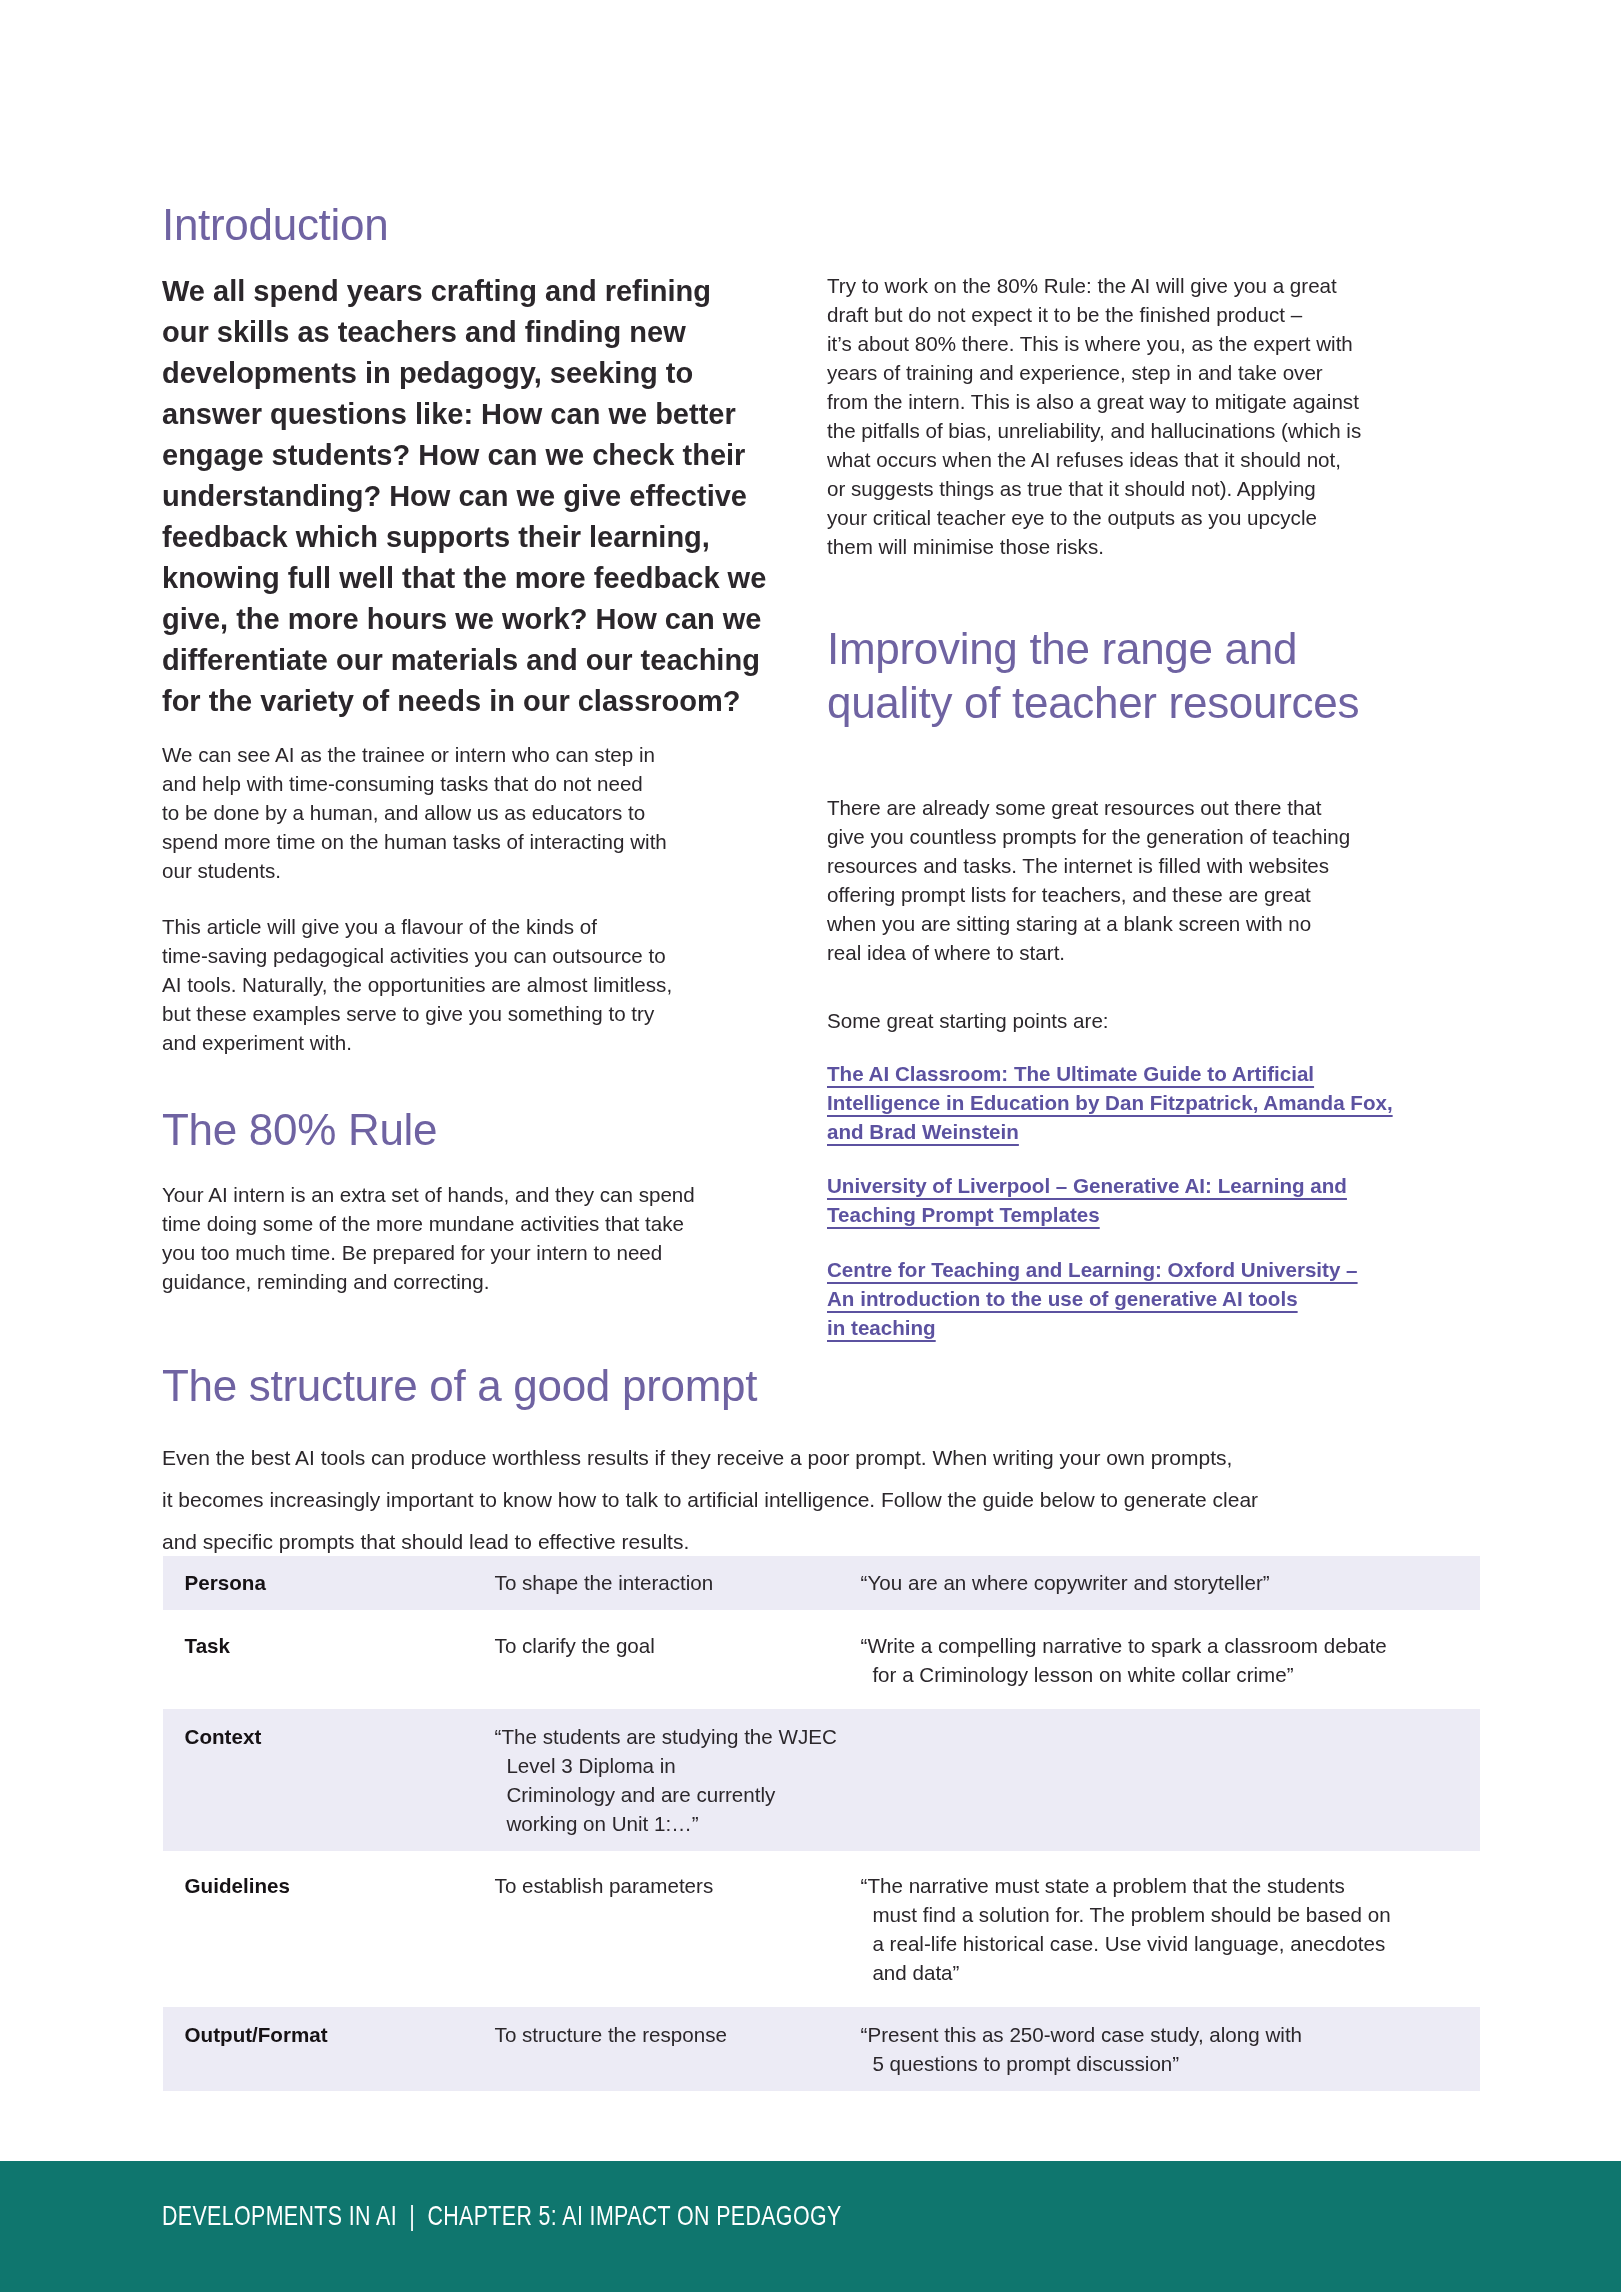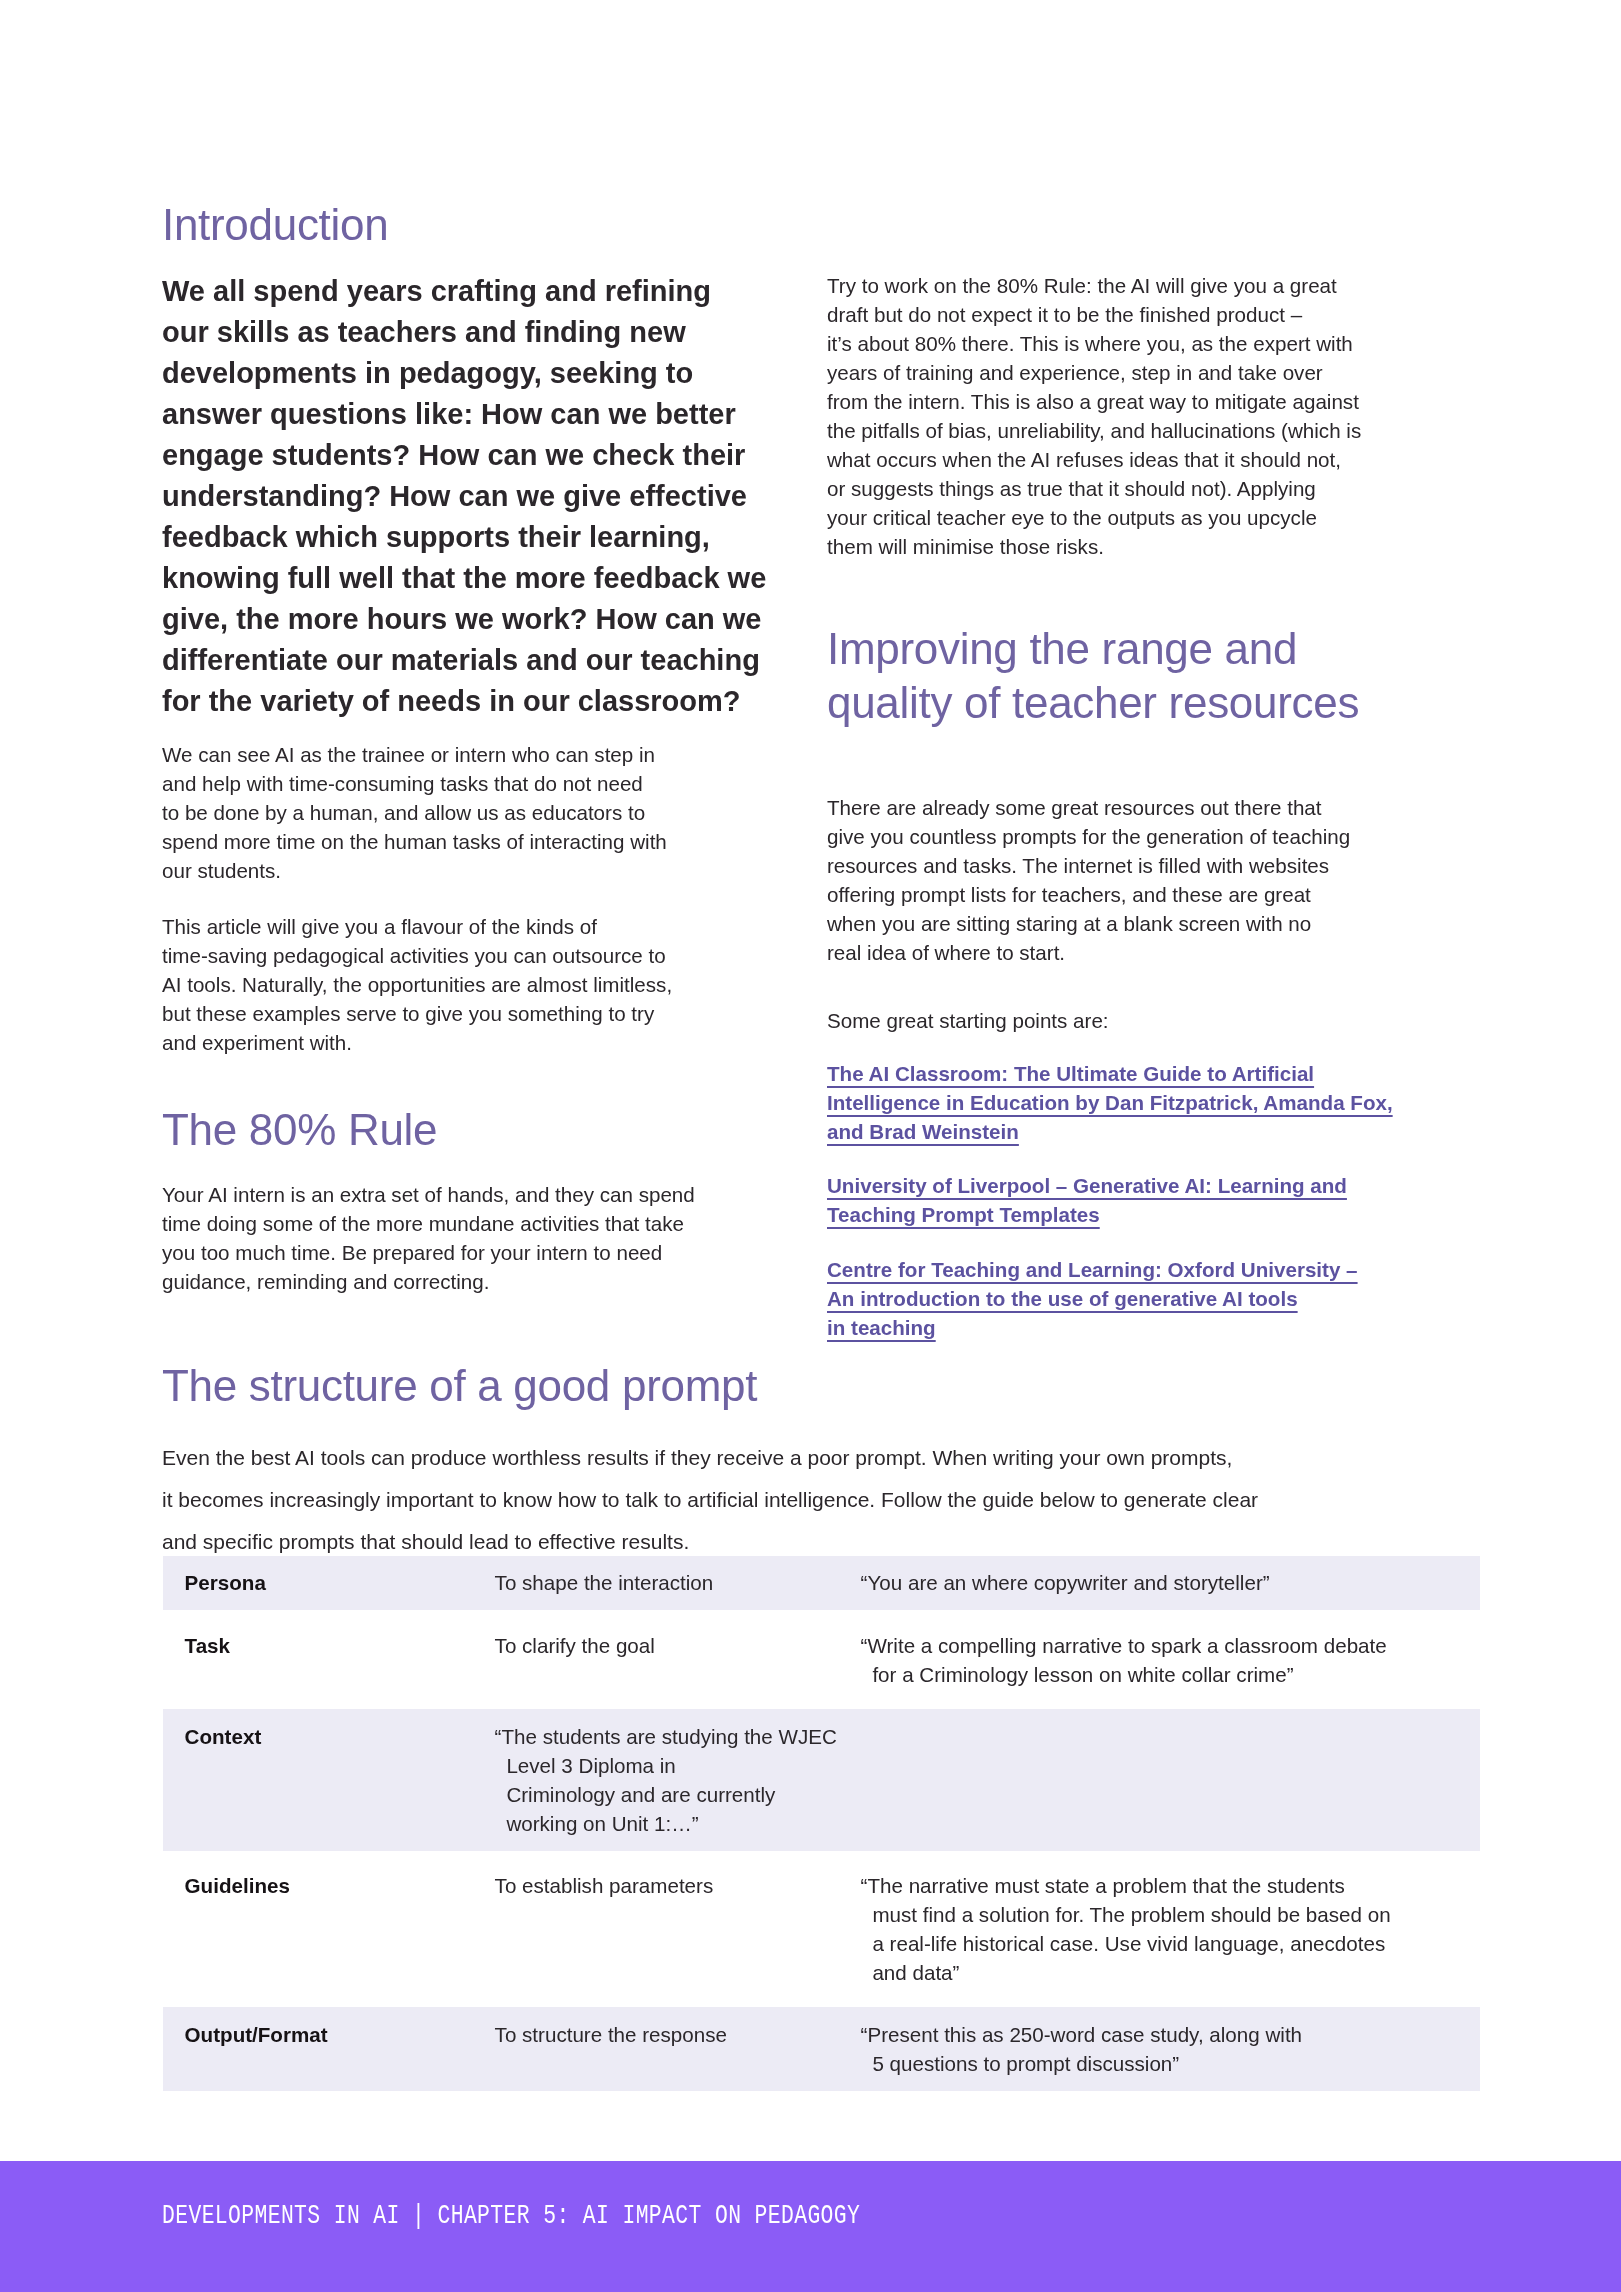--- a/index.html
+++ b/index.html
@@ -49,23 +49,22 @@
     padding-top:0;padding-bottom:0;
   }
   .t-header .t-h-label{font-size:21.6px;font-weight:700;color:#584c8e;}
   .t-body-row{margin-top:7.8px;font-size:20.6px;line-height:29px;}
   .row-alt{background:#ecebf5;}
   .row-plain{background:#ffffff;}
   .cell-component{font-weight:700;color:#161215;}
   .cell-example{padding-left:11.8px;text-indent:-11.8px;padding-right:17.6px;}
   .footer{
     position:absolute;left:0;bottom:0;width:100%;height:132px;
-    background:#8b5cf6;box-sizing:border-box;
+    background:#0f766e;box-sizing:border-box;
     padding:39px 0 0 162px;
-    font-family:Liberation Mono, monospace;
   }
   .footer-text{
     color:#ffffff;font-size:27.4px;letter-spacing:0.5px;
     transform:scaleX(0.78);transform-origin:left center;
     display:inline-block;white-space:nowrap;
   }
   .footer-sep{display:inline-block;margin:0 15.7px;font-weight:400;}
 </style>
 </head>
 <body>

